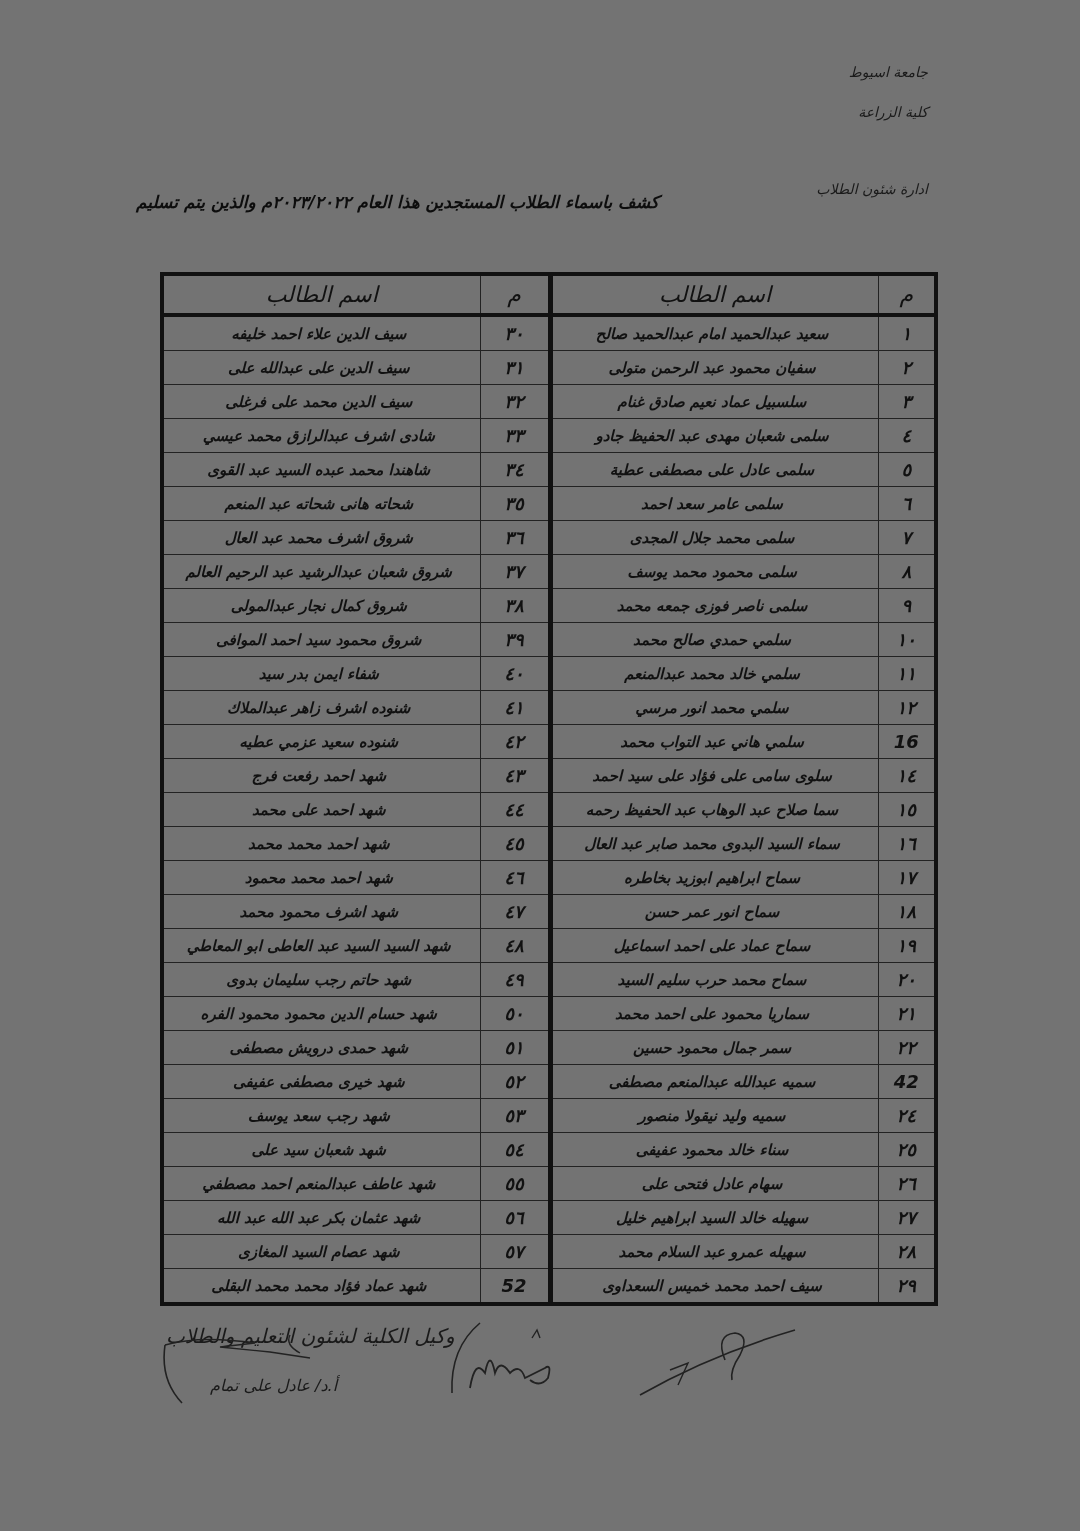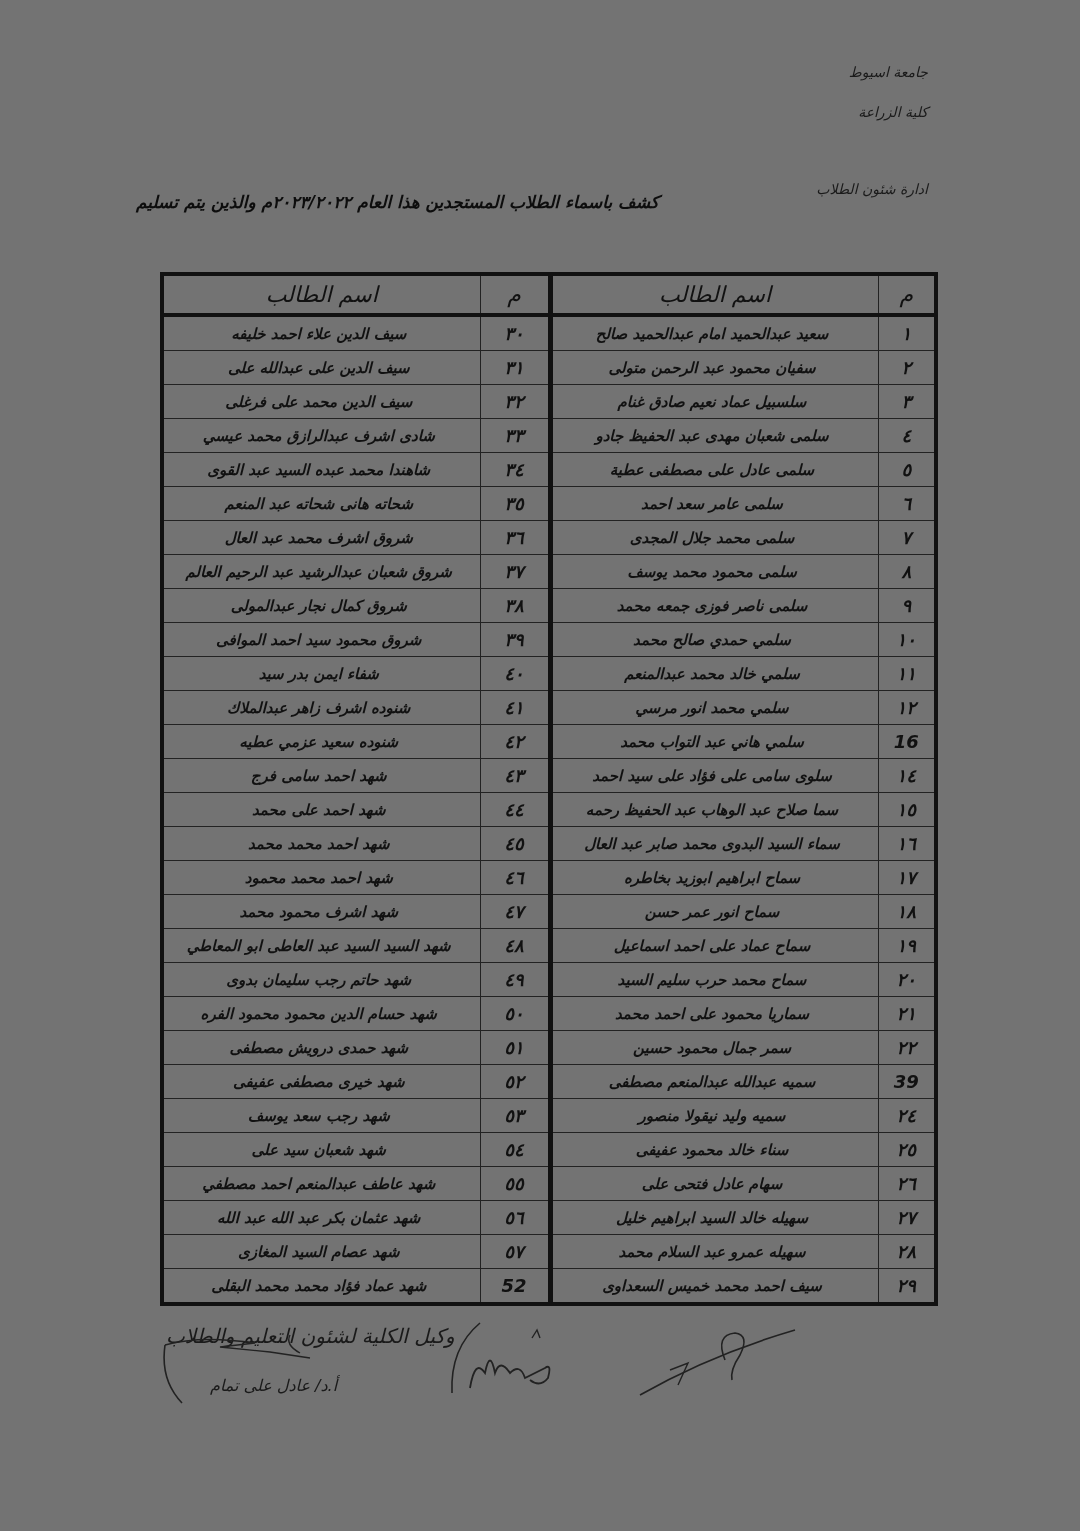--- a/index.html
+++ b/index.html
@@ -196,21 +196,21 @@
         <tr>
           <td class="col-num bl-thin">16</td>
           <td class="col-name bl-thick">سلمي هاني عبد التواب محمد</td>
           <td class="col-num bl-thin">٤٢</td>
           <td class="col-name">شنوده سعيد عزمي عطيه</td>
         </tr>
         <tr>
           <td class="col-num bl-thin">١٤</td>
           <td class="col-name bl-thick">سلوى سامى على فؤاد على سيد احمد</td>
           <td class="col-num bl-thin">٤٣</td>
-          <td class="col-name">شهد احمد سامى فرج</td>
+          <td class="col-name">شهد احمد رفعت فرج</td>
         </tr>
         <tr>
           <td class="col-num bl-thin">١٥</td>
           <td class="col-name bl-thick">سما صلاح عبد الوهاب عبد الحفيظ رحمه</td>
           <td class="col-num bl-thin">٤٤</td>
           <td class="col-name">شهد احمد على محمد</td>
         </tr>
         <tr>
           <td class="col-num bl-thin">١٦</td>
           <td class="col-name bl-thick">سماء السيد البدوى محمد صابر عبد العال</td>
@@ -247,21 +247,21 @@
           <td class="col-num bl-thin">٥٠</td>
           <td class="col-name">شهد حسام الدين محمود محمود الفره</td>
         </tr>
         <tr>
           <td class="col-num bl-thin">٢٢</td>
           <td class="col-name bl-thick">سمر جمال محمود حسين</td>
           <td class="col-num bl-thin">٥١</td>
           <td class="col-name">شهد حمدى درويش مصطفى</td>
         </tr>
         <tr>
-          <td class="col-num bl-thin">39</td>
+          <td class="col-num bl-thin">42</td>
           <td class="col-name bl-thick">سميه عبدالله عبدالمنعم مصطفى</td>
           <td class="col-num bl-thin">٥٢</td>
           <td class="col-name">شهد خيرى مصطفى عفيفى</td>
         </tr>
         <tr>
           <td class="col-num bl-thin">٢٤</td>
           <td class="col-name bl-thick">سميه وليد نيقولا منصور</td>
           <td class="col-num bl-thin">٥٣</td>
           <td class="col-name">شهد رجب سعد يوسف</td>
         </tr>

